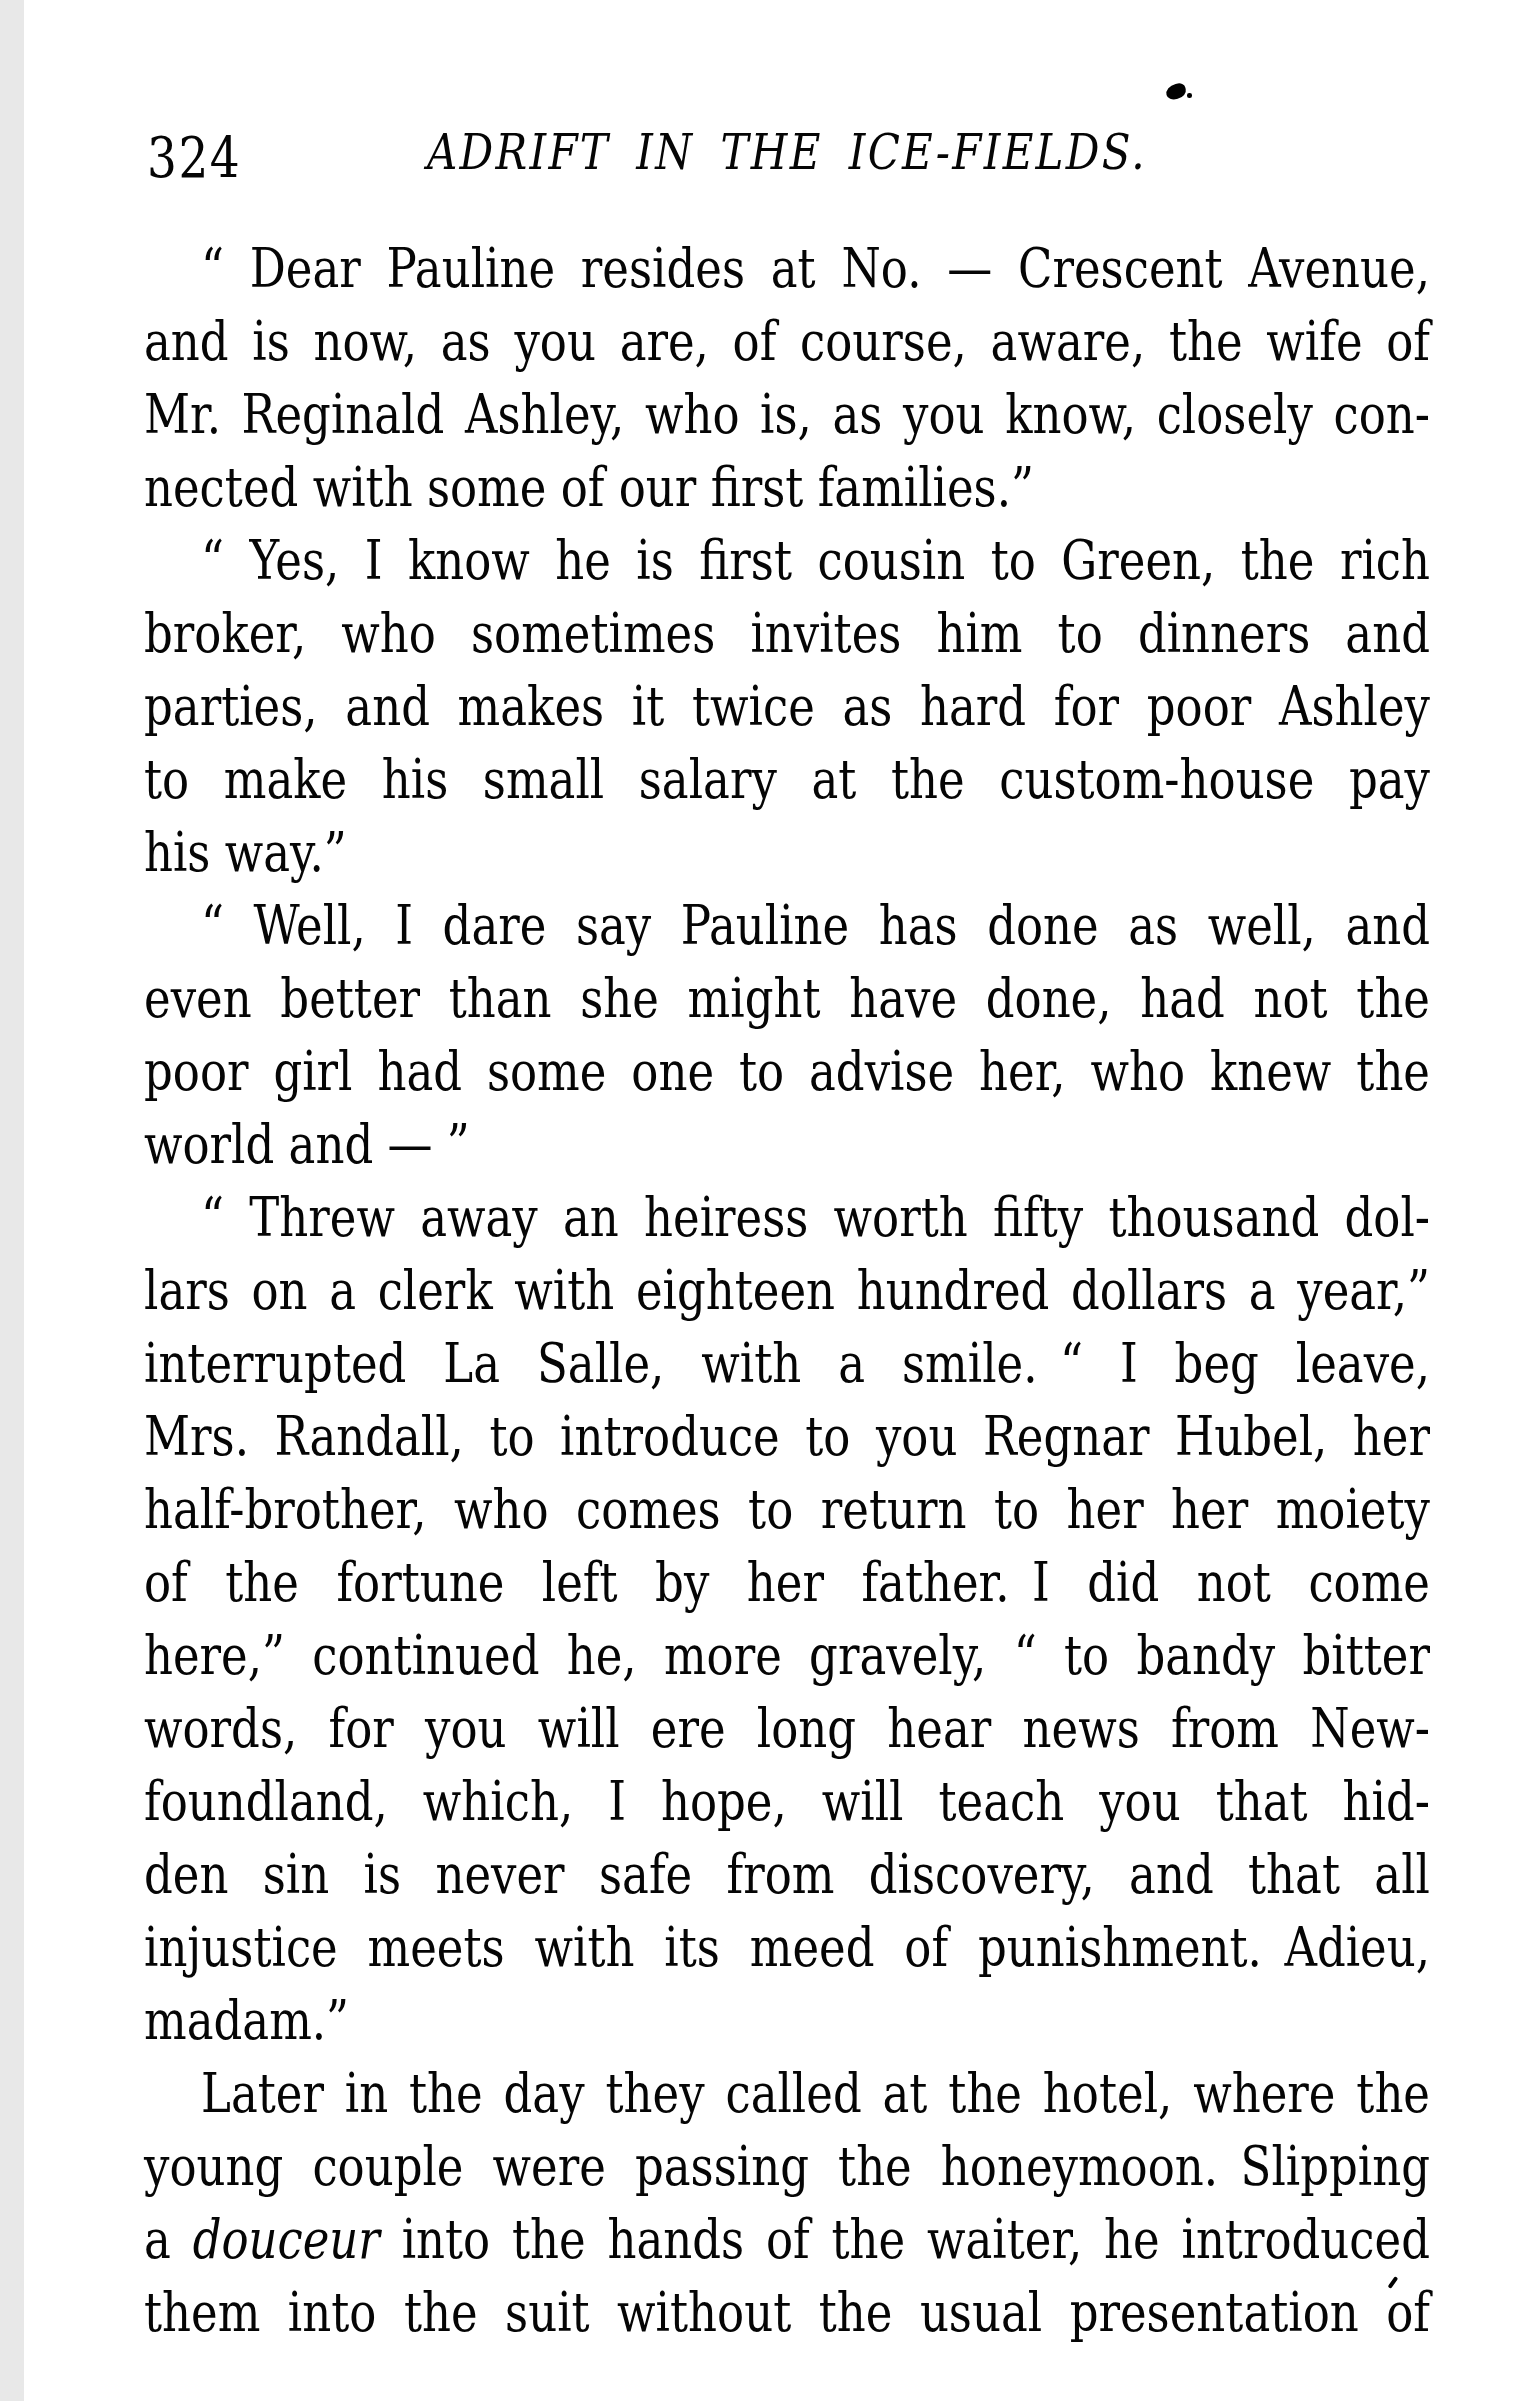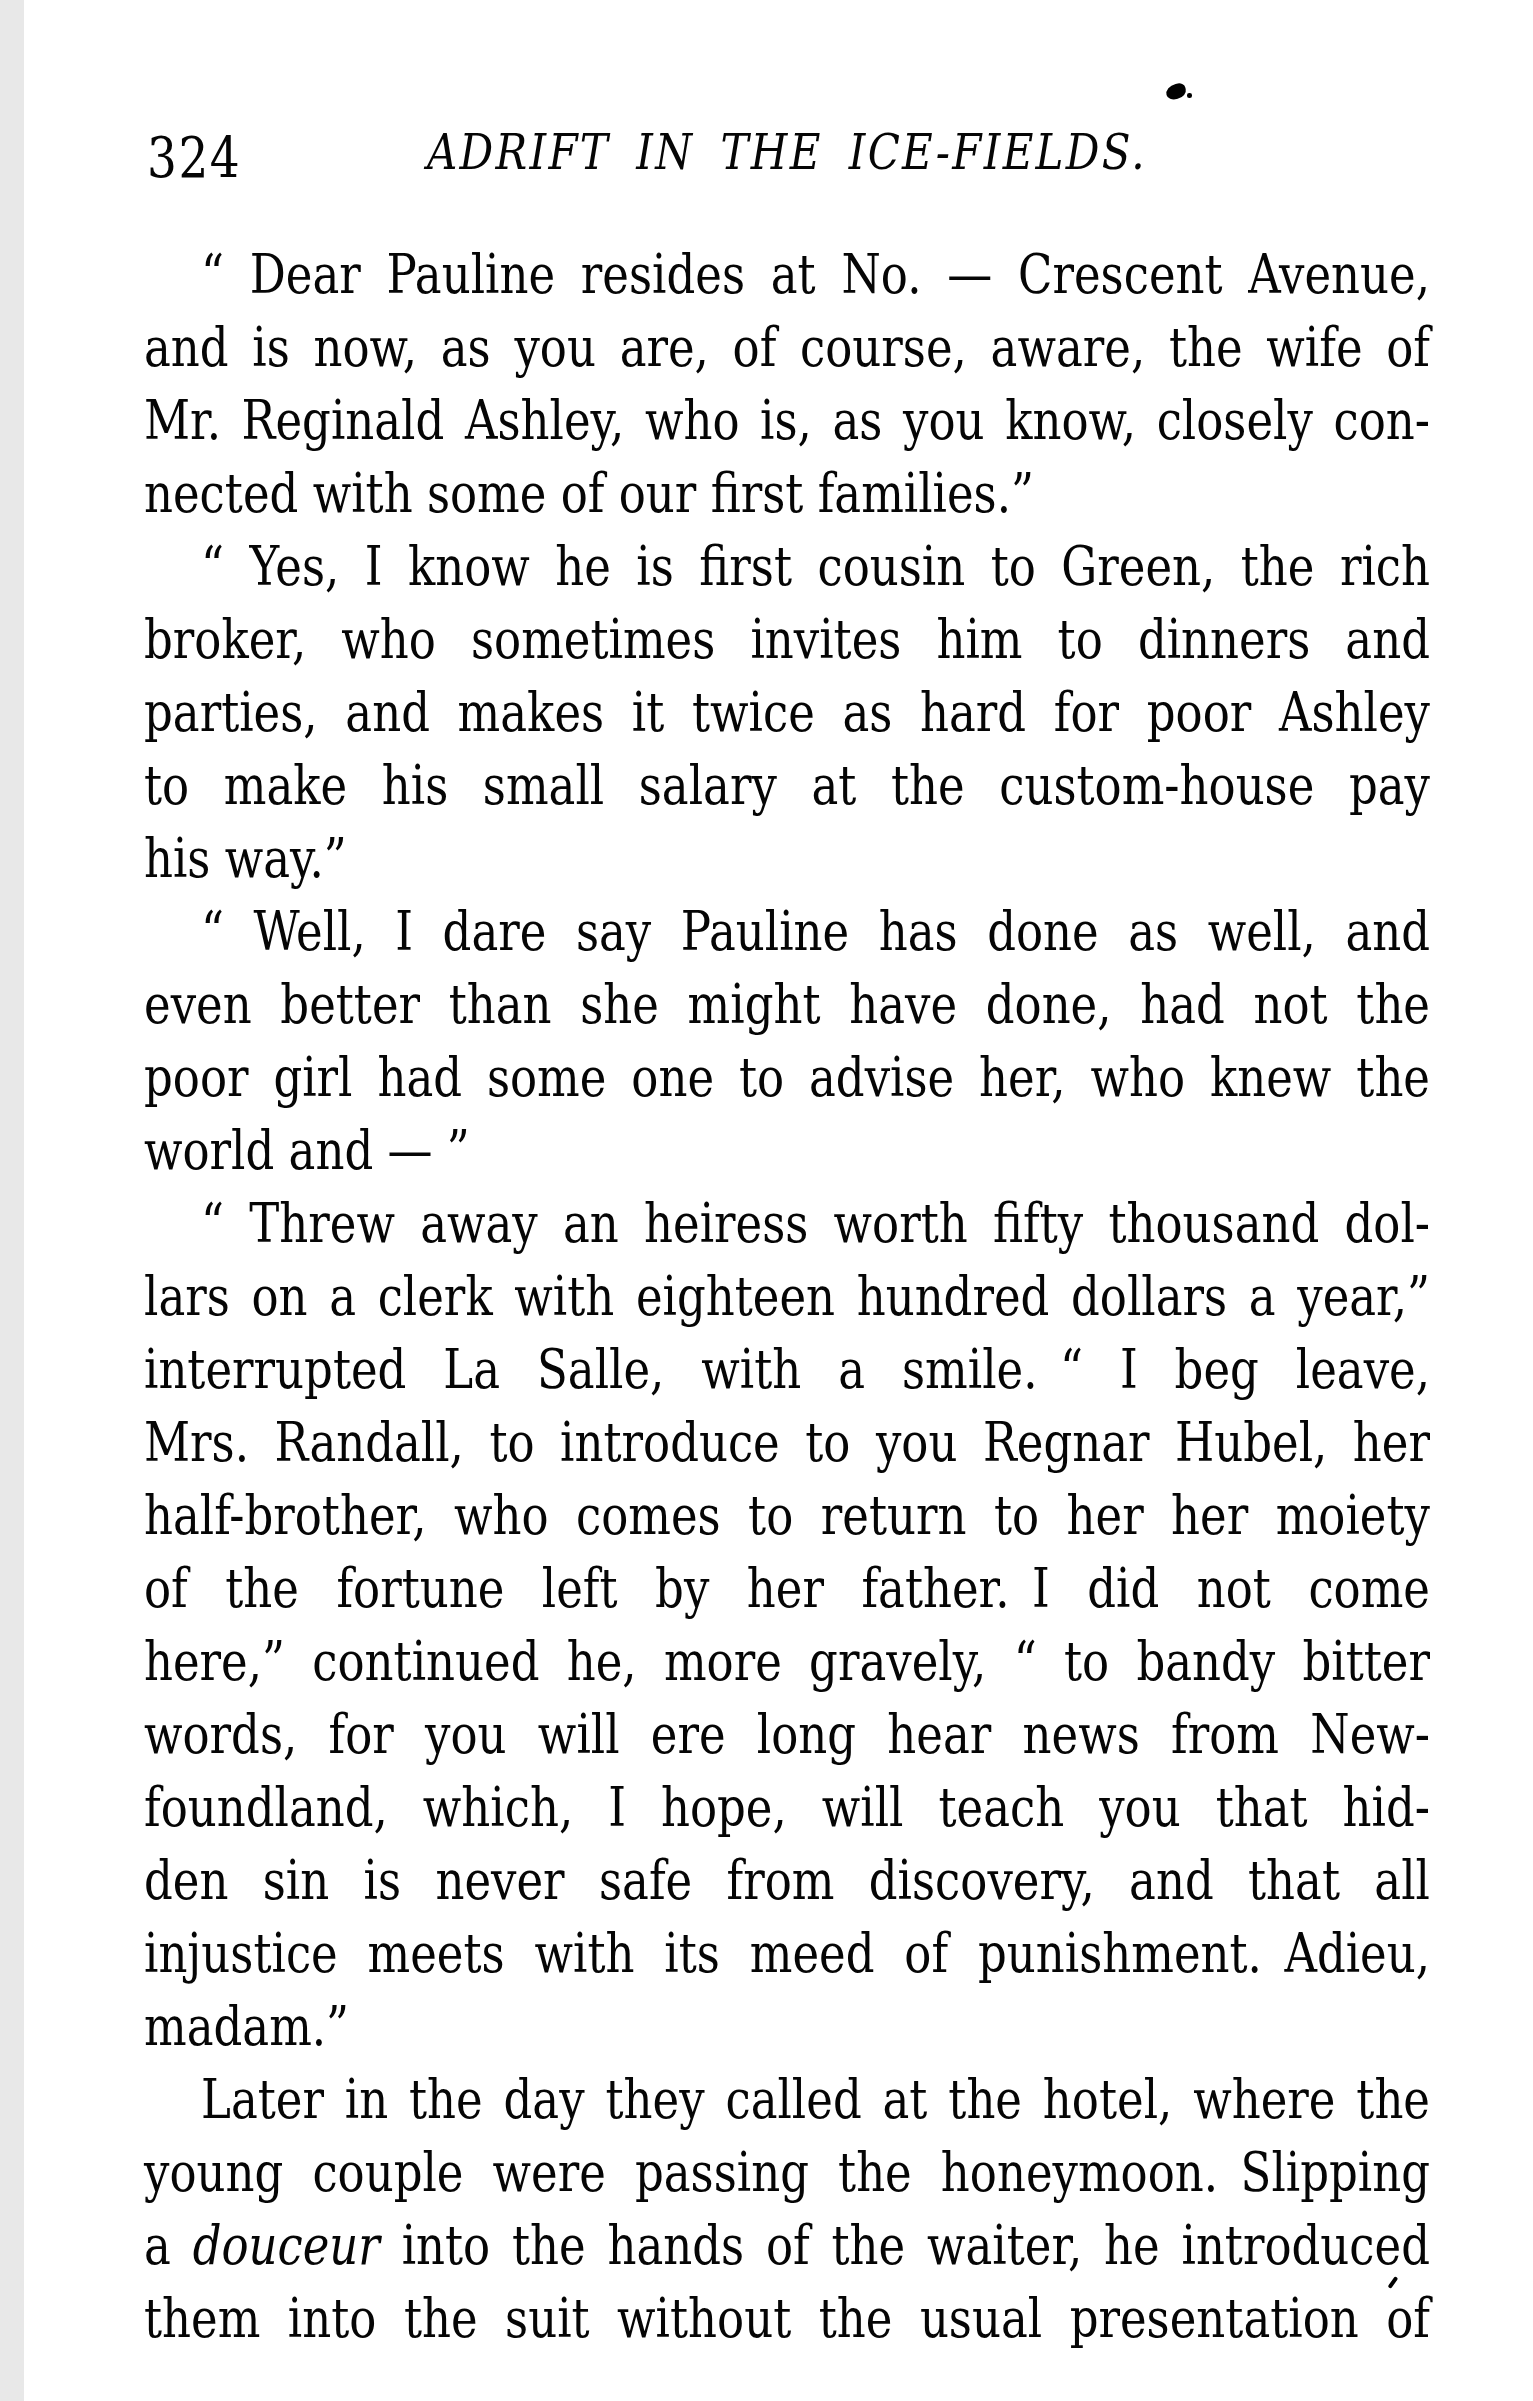--- a/index.html
+++ b/index.html
@@ -26,21 +26,21 @@
   .header-title{
     position:absolute;left:50%;top:6px;
     transform:translateX(-50%) scaleY(1.15);transform-origin:center;
     font-style:italic;
     font-size:42px;line-height:1;
     letter-spacing:2.3px;word-spacing:10.5px;
     white-space:nowrap;
   }
   
   .page-body{
-    position:absolute;left:120px;top:238px;width:1286px;
+    position:absolute;left:120px;top:232px;width:1286px;
   }
   .line{
     height:73px;line-height:73px;
     font-size:45px;
     transform:scaleY(1.2);transform-origin:center;
     white-space:normal;
   }
   .line.j{text-align:justify;text-align-last:justify;}
   .line.indent{padding-left:57px;}
   .it{font-style:italic;}

